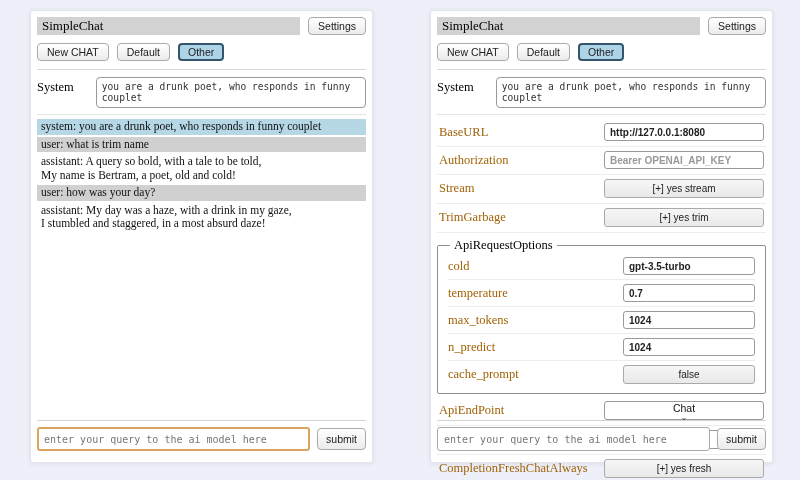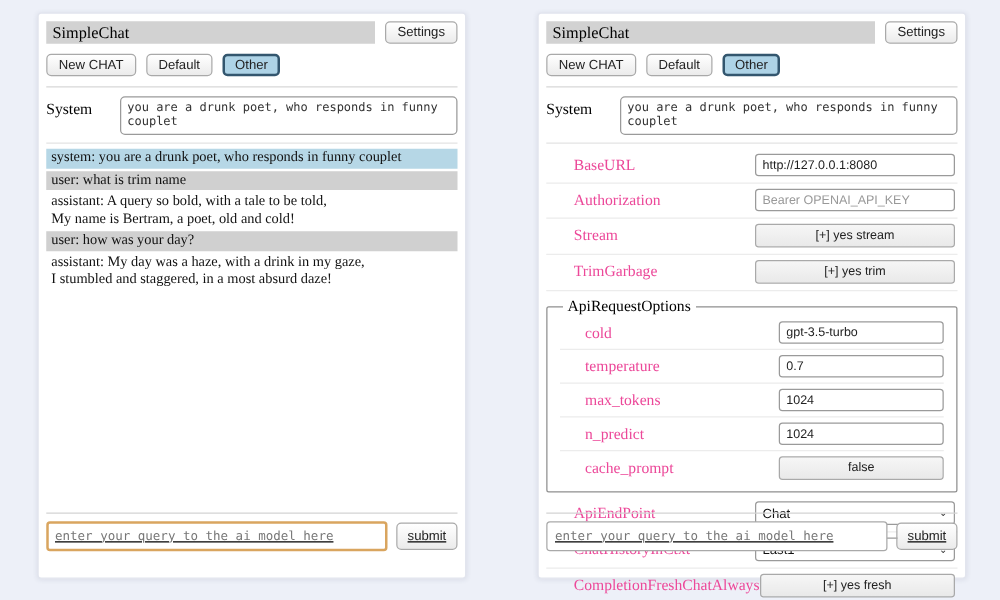--- a/index.html
+++ b/index.html
@@ -64,65 +64,66 @@
     font-size:11.5px; line-height:13.5px;
     padding:1px 4px; margin-bottom:2px;
     white-space:pre-line; color:#111;
   }
   .msg.sys  { background:#b6d7e6; }
   .msg.user { background:#d0d0d0; }
   .msg.asst { background:#ffffff; }
 
   
   .bottombar {
-    position:absolute; left:6px; right:6px; bottom:21px;
+    position:absolute; left:6px; right:6px; bottom:11px;
     border-top:1px solid #d4d4d4;
     padding-top:6px;
-    display:flex; gap:7px; align-items:stretch;text-decoration:underline;
+    display:flex; gap:7px; align-items:stretch;
   }
   .query {
     flex:1;
     border:1px solid #a9a9a9; border-radius:3px;
     font-family:"DejaVu Sans Mono", monospace;
     font-size:10px; color:#444; padding:4px 6px;
     outline:none; height:24px;
   }
   .query.focused { border:2px solid #d9a55f; padding:3px 5px; }
   .query::placeholder { color:#777; opacity:1; }
   .submit-btn { align-self:center; padding:4px 8px; border-radius:4px; }
 
   
   .srow {
     display:flex; align-items:center; justify-content:space-between;
     padding:4px 2px 5px; border-bottom:1px solid #ececec;
   }
-  .slabel { font-size:12.5px; color:#ec4899;margin-left:20px; }
+  .slabel { font-size:12.5px; color:#a16207; }
   .ctrl { width:160px; display:flex; }
   .sinput {
     width:100%; border:1px solid #9a9a9a; border-radius:3px;
     font-family:"Liberation Sans", sans-serif;
     font-size:10px; color:#222; padding:2px 5px; height:18px;
     outline:none;
+    font-weight:bold;
   }
   .sinput::placeholder { color:#999; opacity:1; }
   .toggle {
     width:100%;
     font-family:"Liberation Sans", sans-serif;
     font-size:10px; color:#222; text-align:center;
     background:linear-gradient(#f6f6f6,#e9e9e9);
     border:1px solid #a9a9a9; border-radius:3px;
     padding:3px 0; height:19px; cursor:pointer;
   }
   .select {
     width:100%; height:19px;
     background:#fff; border:1px solid #9a9a9a; border-radius:3px;
     font-family:"Liberation Sans", sans-serif;
     font-size:10.5px; color:#111;
     display:flex; align-items:center; justify-content:space-between;
-    padding:0 5px; cursor:pointer;
+    padding:0 5px; cursor:pointer;flex-direction:column;
   }
   .chevron { font-size:8px; color:#333; line-height:1; }
 
   fieldset.aro {
     border:1px solid #8f8f8f; border-radius:2px;
     margin:5px 0 3px; padding:0 10px 5px;
   }
   fieldset.aro legend { font-size:12.5px; padding:0 4px; margin-left:2px; }
   fieldset.aro .srow { padding:4px 0 4px; }
   fieldset.aro .ctrl { width:132px; }

